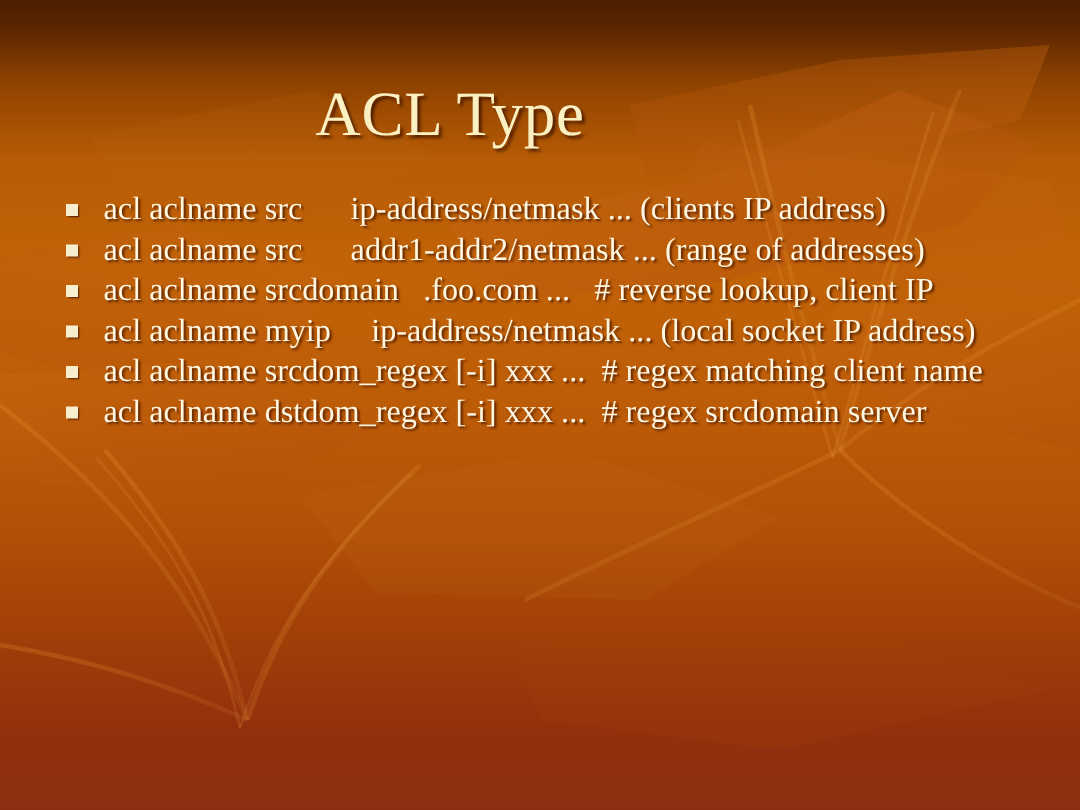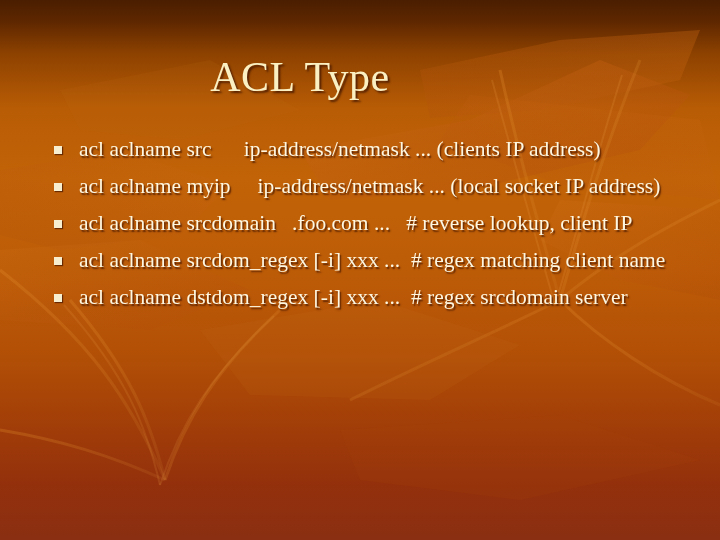--- a/index.html
+++ b/index.html
@@ -51,21 +51,21 @@
   }
   #bullets {
     position: absolute;
     left: 36px;
     top: 125px;
     width: 670px;
   }
   .bullet-item {
     position: relative;
     padding-left: 32px;
-    margin: 11px;
+    margin: 1px;
     color: #fdf6e0;
     font-size: 21.5px;
     line-height: 26px;
     text-shadow: 1.5px 1.5px 1.5px rgba(70, 22, 0, 0.8);
   }
   .bullet-marker {
     position: absolute;
     left: 7px;
     top: 10px;
     width: 8px;
@@ -136,30 +136,34 @@
 
   <div id="title">ACL Type</div>
 
   <div id="bullets">
 
     <div class="bullet-item">
       <span class="bullet-marker"></span>
       <span class="bullet-text">acl aclname src      ip-address/netmask ... (clients IP address)</span>
     </div>
 
+    <div class="bullet-item">
+      <span class="bullet-marker"></span>
+      <span class="bullet-text">acl aclname src      addr1-addr2/netmask ... (range of addresses)</span>
+    </div>
 
 
     <div class="bullet-item">
       <span class="bullet-marker"></span>
-      <span class="bullet-text">acl aclname myip     ip-address/netmask ... (local socket IP address)</span>
+      <span class="bullet-text">acl aclname srcdomain   .foo.com ...   # reverse lookup, client IP</span>
     </div>
 
     <div class="bullet-item">
       <span class="bullet-marker"></span>
-      <span class="bullet-text">acl aclname srcdomain   .foo.com ...   # reverse lookup, client IP</span>
+      <span class="bullet-text">acl aclname myip     ip-address/netmask ... (local socket IP address)</span>
     </div>
 
 
     <div class="bullet-item">
       <span class="bullet-marker"></span>
       <span class="bullet-text">acl aclname srcdom_regex [-i] xxx ...  # regex matching client name</span>
     </div>
 
     <div class="bullet-item">
       <span class="bullet-marker"></span>

